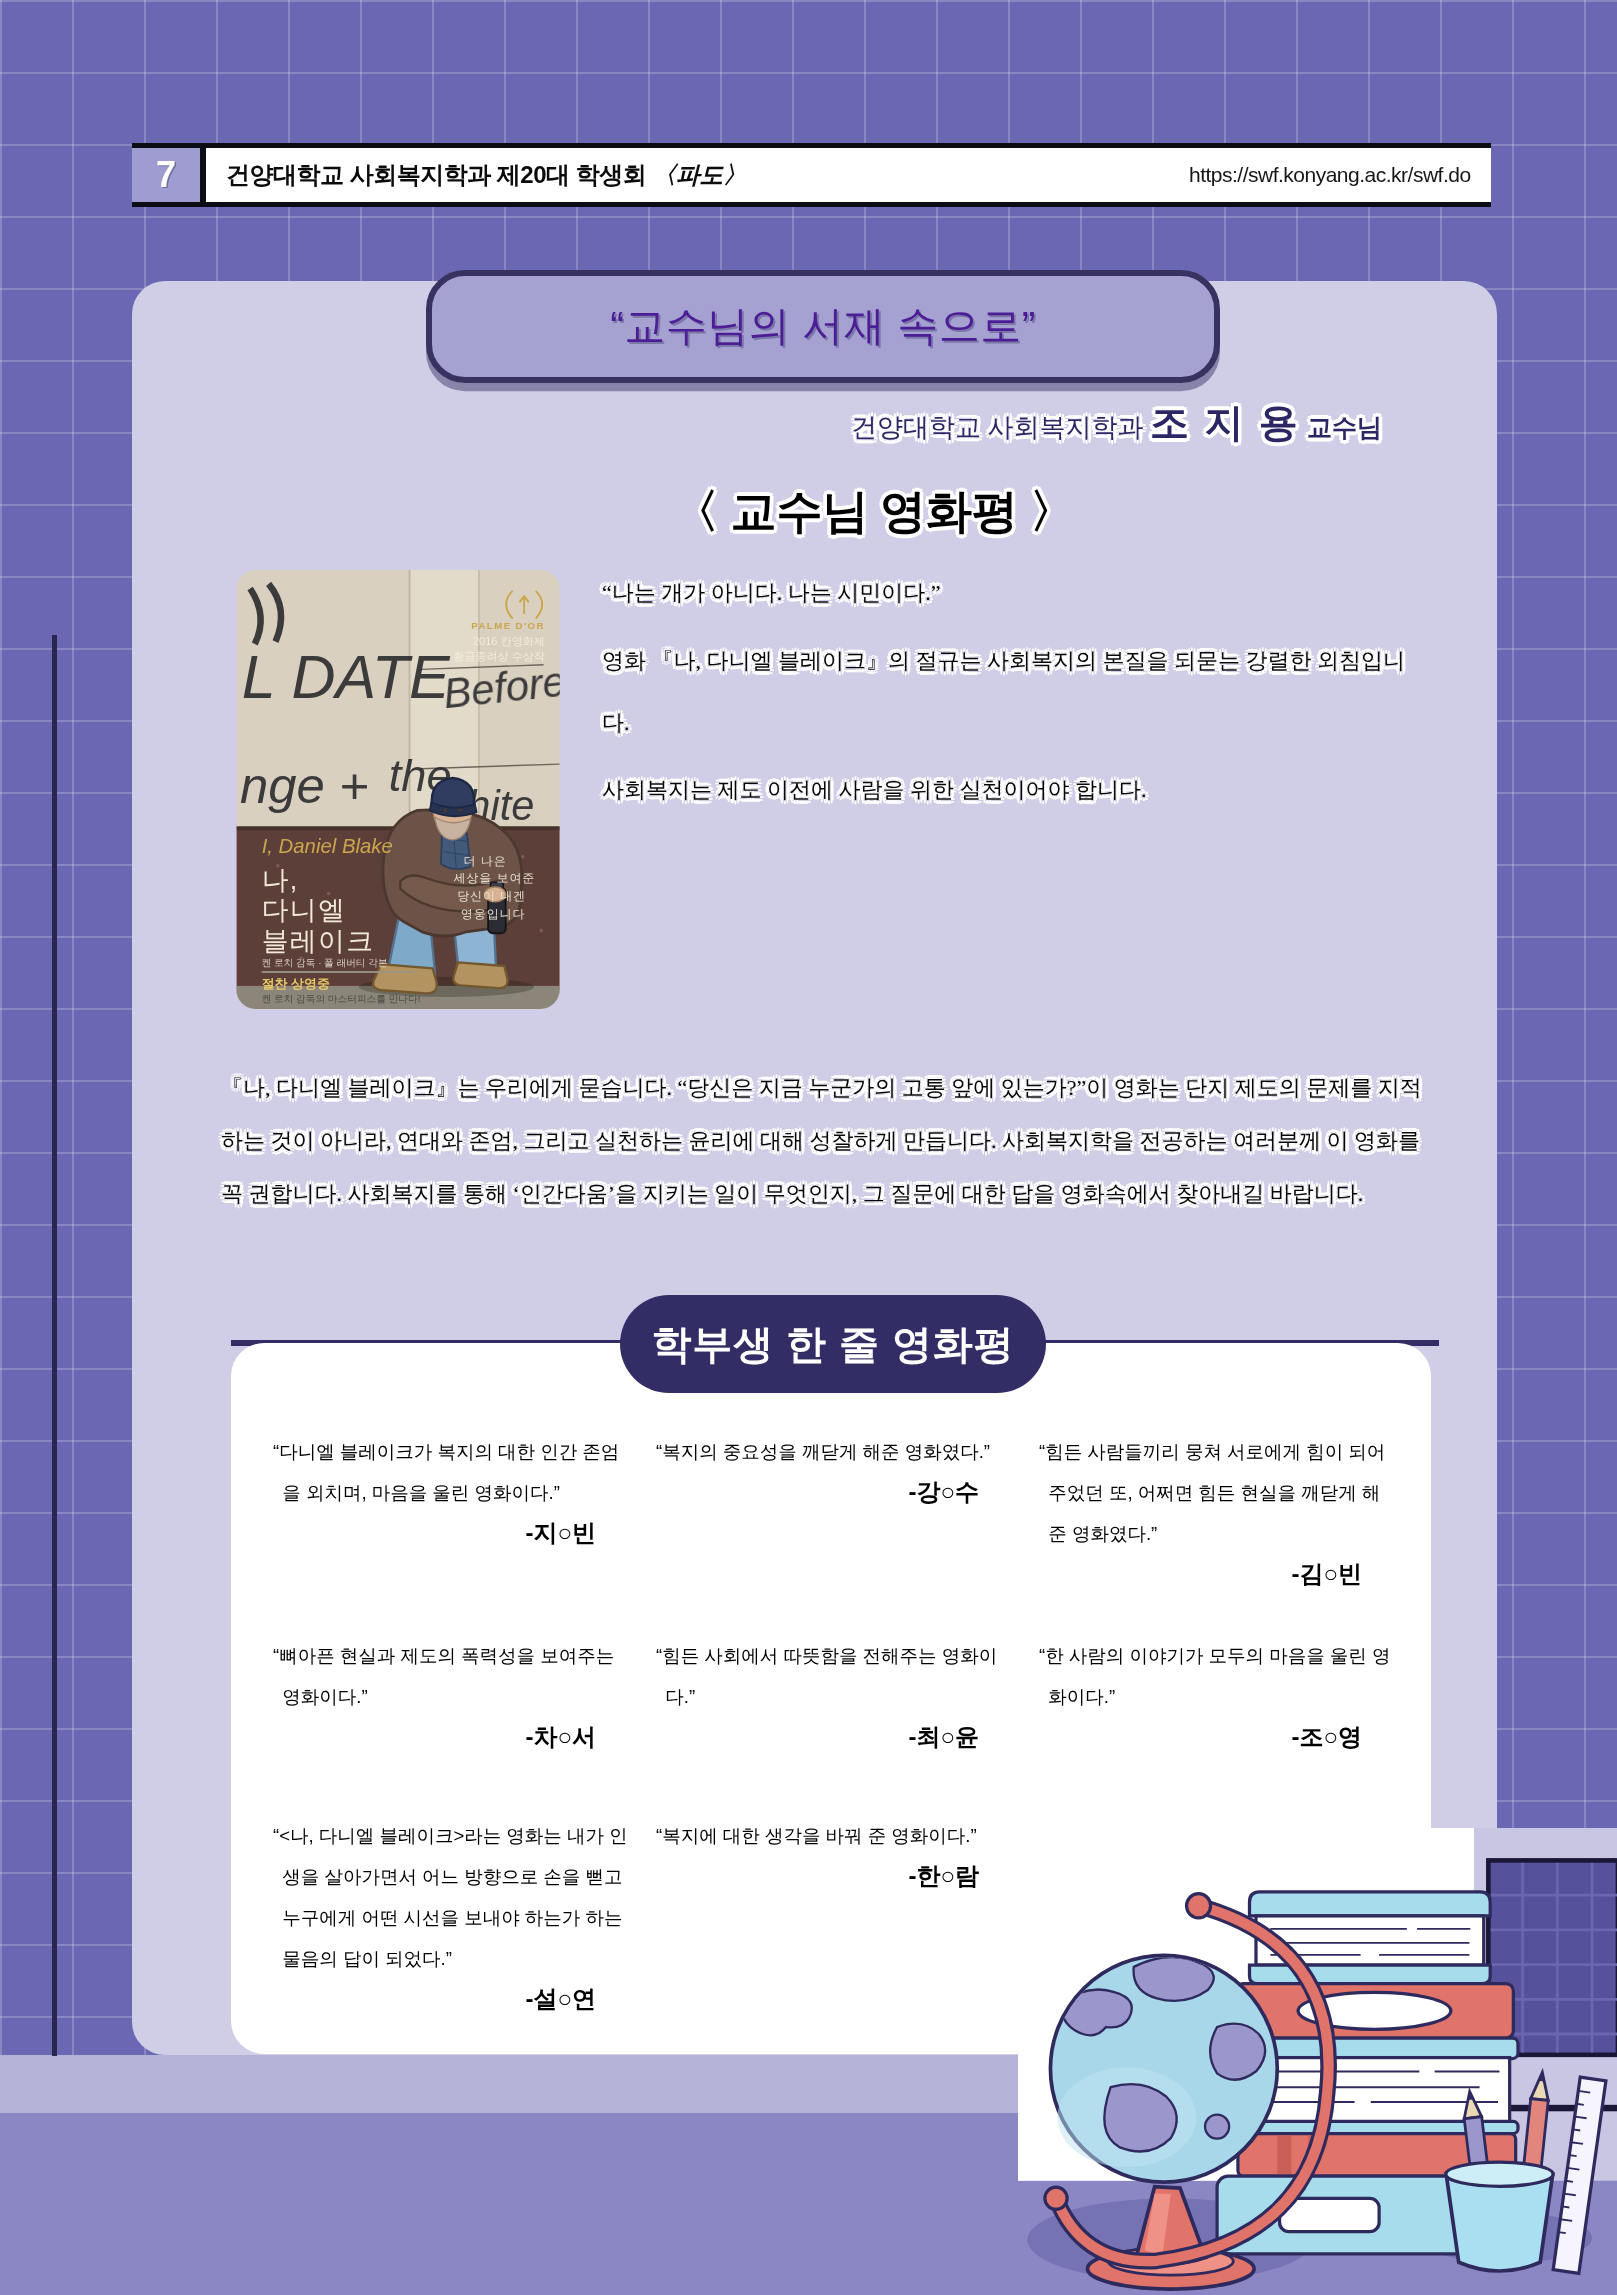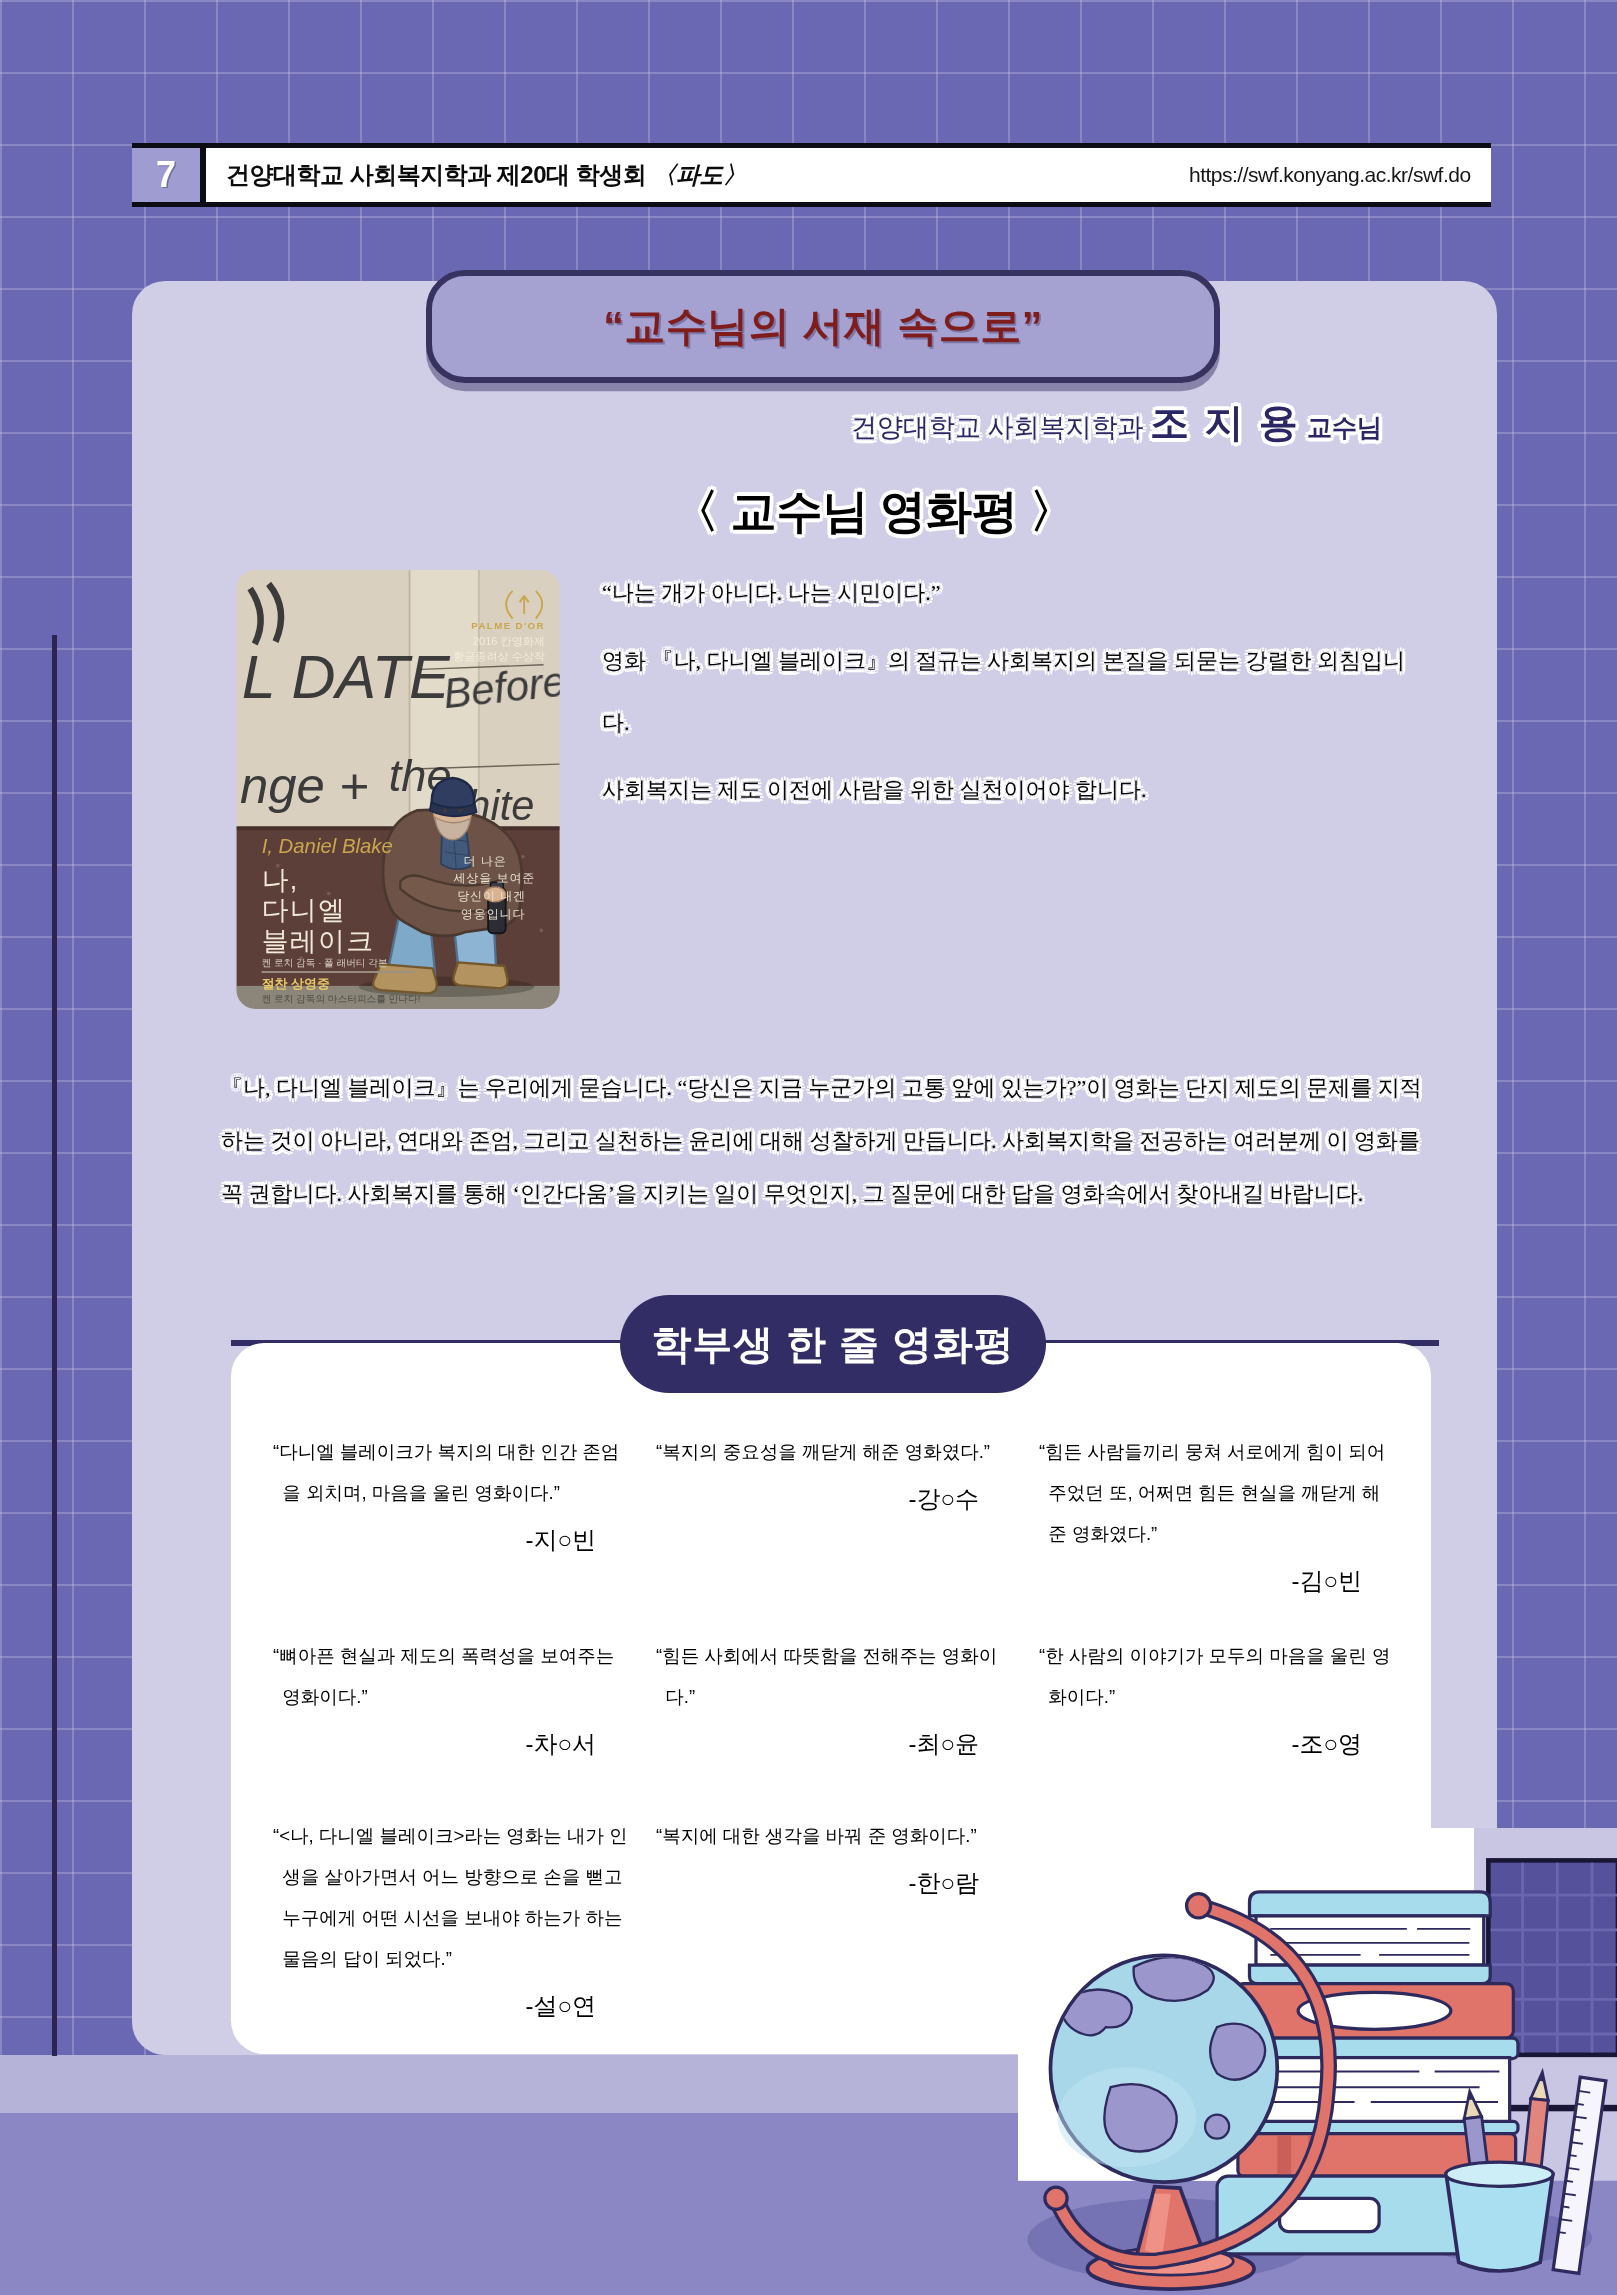--- a/index.html
+++ b/index.html
@@ -24,21 +24,21 @@
   .header-url{font-size:21px; color:#161616; letter-spacing:-0.5px;}
   
   .card{left:132px; top:281px; width:1365px; height:1774px; background:#d0cde7; border-radius:33px;}
   .light-band{left:0; top:2055px; width:1618px; height:58px; background:#b6b3d9;}
   .floor-band{left:0; top:2113px; width:1618px; height:182px; background:#8a87c4;}
   .wall-line{left:52px; top:635px; width:4.6px; height:1421px; background:#2a2650;}
   
   .banner{left:426px; top:270px; width:782px; height:101px; background:#a5a2d1;
           border:6.5px solid #37325f; border-radius:39px; box-shadow:0 8.3px 0 rgba(47,42,94,.45);
           display:flex; align-items:center; justify-content:center;}
-  .banner-title{font-size:41px; font-weight:bold; color:#7f1d1d; letter-spacing:0.5px;
+  .banner-title{font-size:41px; font-weight:normal; color:#4c1d95; letter-spacing:0.5px;
                 text-shadow:1.9px 2.3px 0 rgba(47,42,94,.35);}
   
   .halo{text-shadow:-2.8px -2.8px 0 #fff,2.8px -2.8px 0 #fff,-2.8px 2.8px 0 #fff,2.8px 2.8px 0 #fff,
         -3.7px 0 0 #fff,3.7px 0 0 #fff,0 -3.7px 0 #fff,0 3.7px 0 #fff;font-family:Liberation Serif, serif;}
   .byline{right:236px; top:396px; text-align:right; white-space:nowrap; color:#2b2664;
           font-family:"Liberation Serif", serif;}
   .byline .aff{font-size:26px; font-weight:normal;}
   .byline .name{font-size:39px; font-weight:bold; letter-spacing:2.8px; margin:0 4.6px;}
   .byline .suffix{font-size:25px; font-weight:bold;}
   .section-heading{left:673px; top:481px; font-size:46px; font-weight:bold; color:#000;}
@@ -49,21 +49,21 @@
   
   .panel-line{left:231px; top:1340px; width:1208px; height:5.6px; background:#322d64;}
   .panel{left:231px; top:1343px; width:1200px; height:711px; background:#ffffff; border-radius:33px;}
   .pill{left:620px; top:1295px; width:426px; height:98px; background:#322d64; border-radius:49px;
         display:flex; align-items:center; justify-content:center; z-index:4;}
   .pill-title{color:#fff; font-size:40px; font-weight:bold; letter-spacing:0.9px;}
   .reviews{position:absolute; left:0; top:0; width:100%; height:100%; box-sizing:border-box;
            padding:88px 37px 18.5px 42px; display:grid; grid-template-columns:1fr 1fr 1fr;
            grid-template-rows:204px 180px auto; column-gap:28px;}
   .review p{margin:0; font-size:18.5px; line-height:41px; color:#000; text-indent:-9.3px; padding-left:9.3px;}
-  .review .author{font-size:24px; font-weight:normal; color:#000; text-align:right; padding-right:32px; margin-top:11px;}
+  .review .author{font-size:24px; font-weight:bold; color:#000; text-align:right; padding-right:32px; margin-top:4px;}
   
   .poster{left:236px; top:570px; width:324px; height:439px;}
   .illus{left:1018px; top:1828px; width:600px; height:468px; z-index:6;}
   svg text{font-family:"Liberation Sans", sans-serif;}
 </style>
 </head>
 <body>
 
 <div class="page">
 

